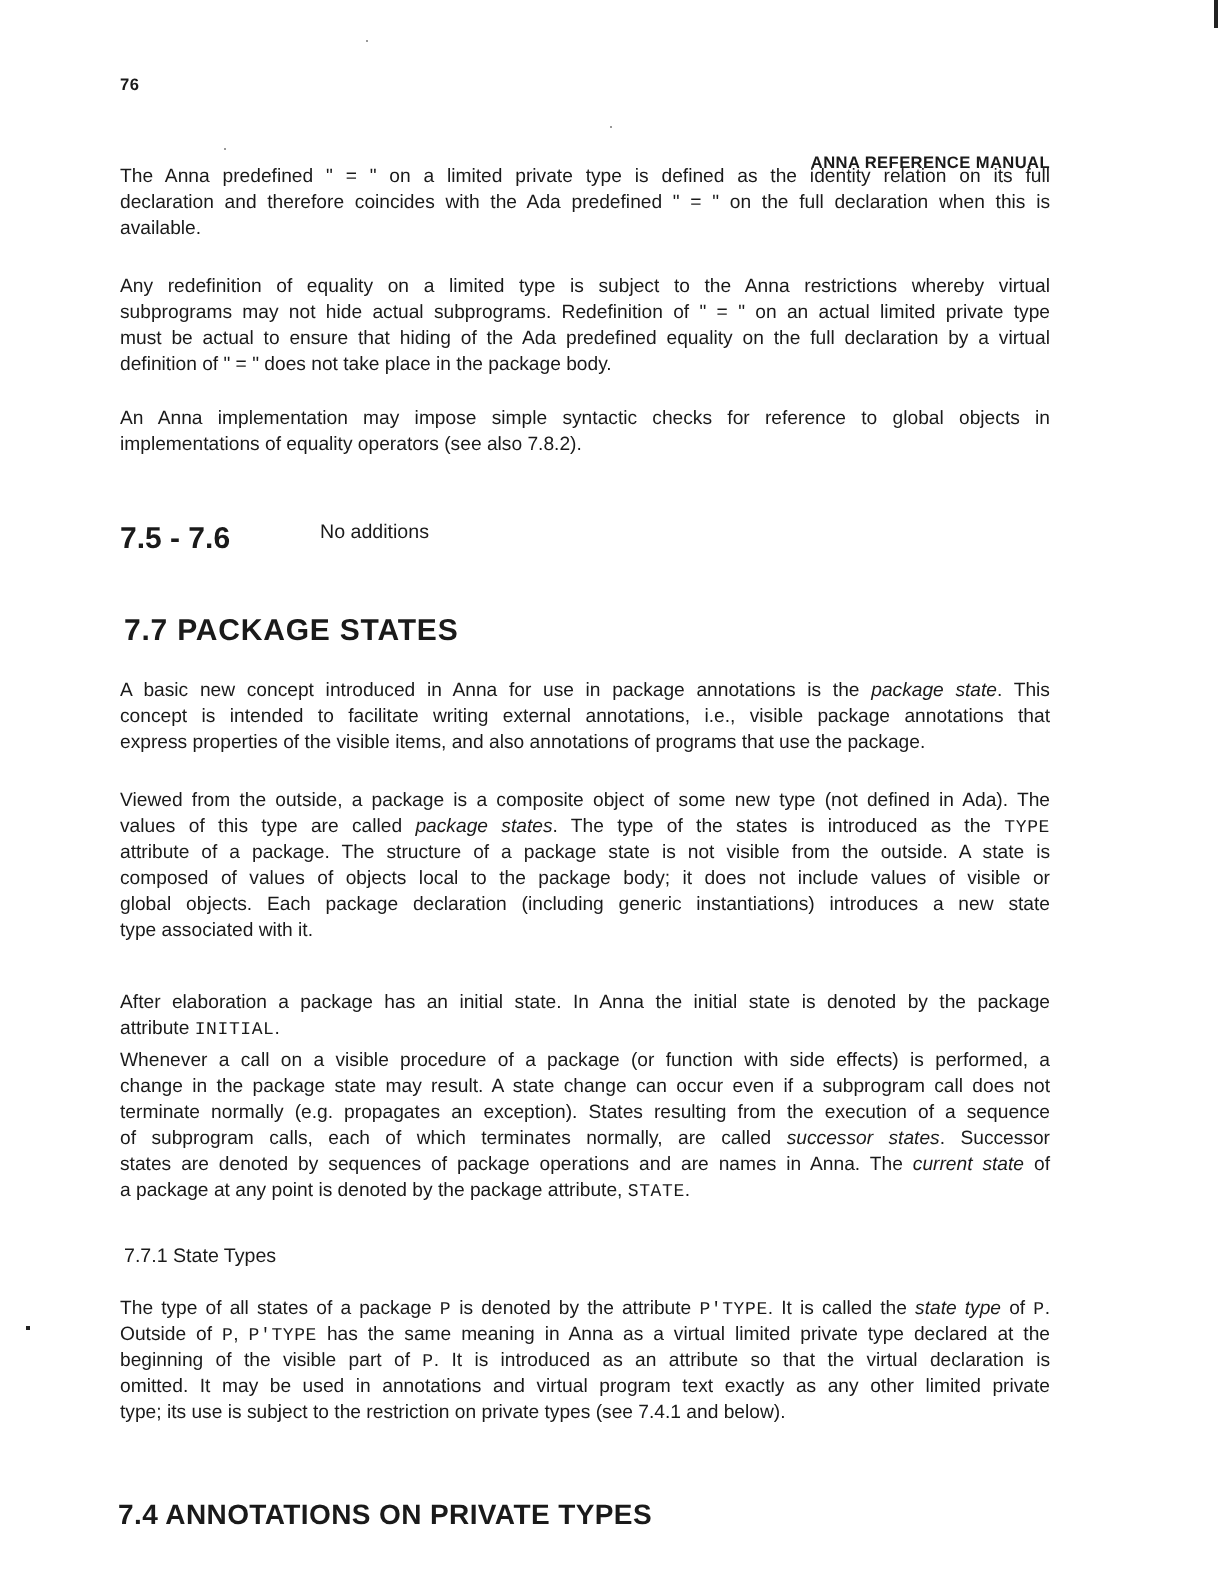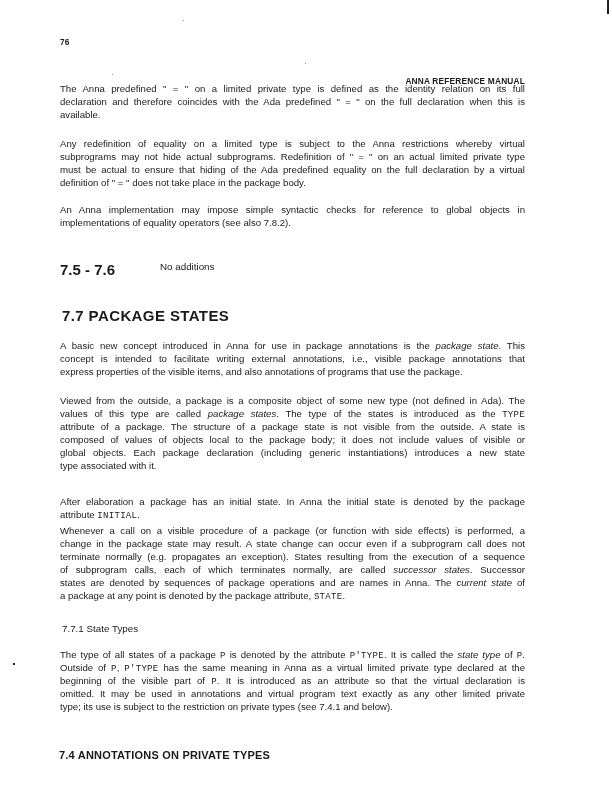--- a/index.html
+++ b/index.html
@@ -85,13 +85,13 @@
 <div class="abs sub" style="left:62px; top:623px;">7.7.1 State Types</div>
 
 <div class="para" style="top:648px;">
   <span class="ln"><span>The type of all states of a package </span><span class="mono">P</span><span> is denoted by the attribute </span><span class="mono">P'TYPE</span><span>.  It is called the </span><span class="it">state type</span><span> of </span><span class="mono">P</span><span>.</span></span>
   <span class="ln"><span>Outside of </span><span class="mono">P</span><span>, </span><span class="mono">P'TYPE</span><span> has the same meaning in Anna as a virtual limited private type declared at the</span></span>
   <span class="ln"><span>beginning of the visible part of </span><span class="mono">P</span><span>.  It is introduced as an attribute so that the virtual declaration is</span></span>
   <span class="ln">omitted.  It may be used in annotations and virtual program text exactly as any other limited private</span>
   <span class="ln last">type; its use is subject to the restriction on private types (see 7.4.1 and below).</span>
 </div>
 
-<div class="abs hdr" style="left:59px; top:749px; font-size:11px;">7.4 ANNOTATIONS ON PRIVATE TYPES</div>
+<div class="abs hdr" style="left:59px; top:749px; font-size:14px;">7.4 ANNOTATIONS ON PRIVATE TYPES</div>
 
 </body></html>

